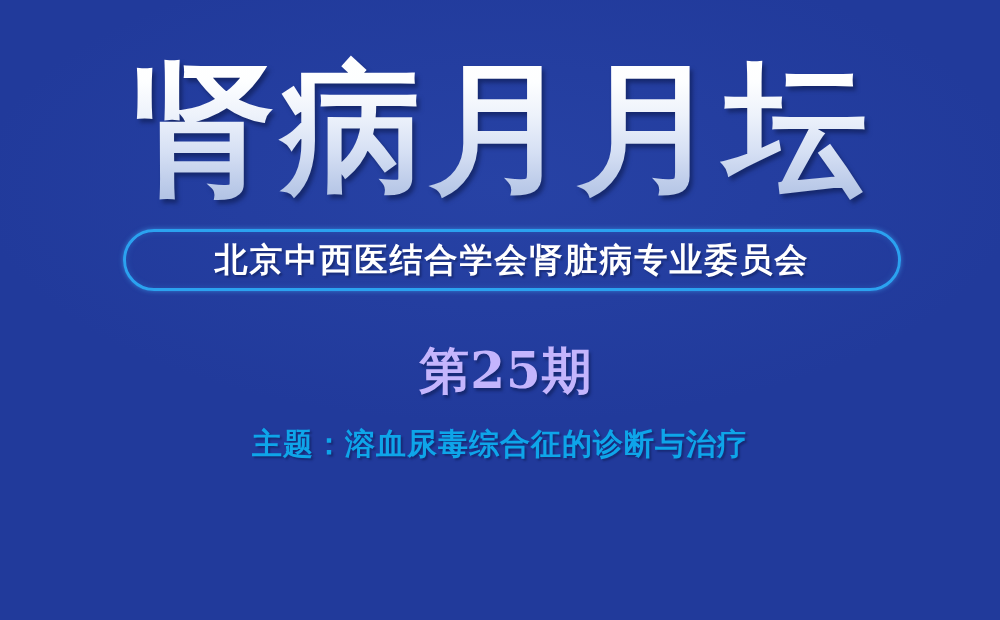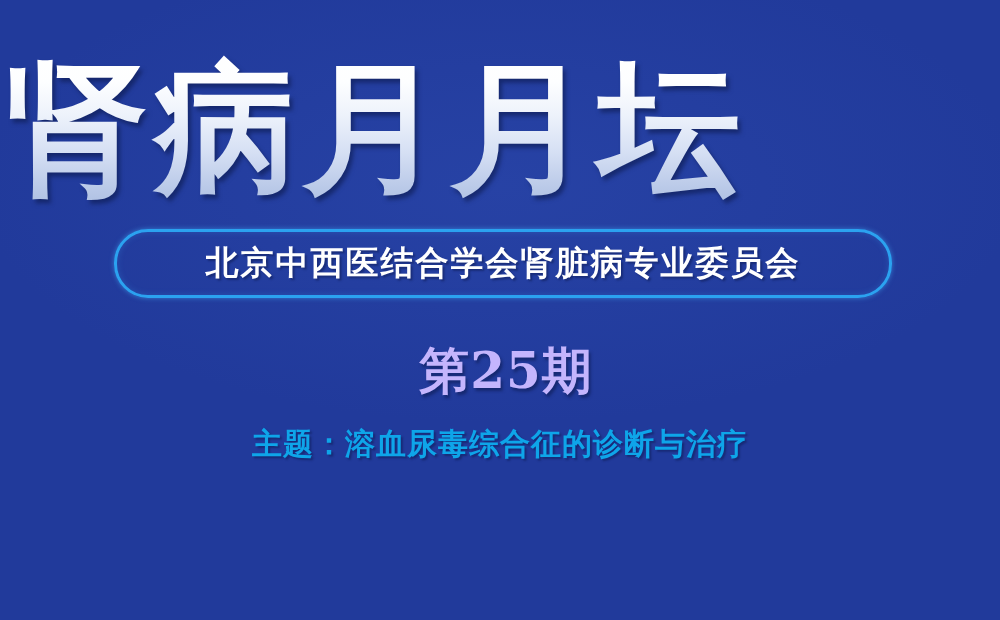--- a/index.html
+++ b/index.html
@@ -37,21 +37,21 @@
     width: 100%;
     height: 100%;
   }
 
   
   .title-wrap {
     position: absolute;
     top: 52px;
     left: 0;
     width: 1000px;
-    text-align: left;
+    text-align: center;
   }
   .main-title {
     display: inline-block;
     font-family: "DejaVu Serif", "Liberation Serif", serif;
     font-weight: 700;
     font-size: 142px;
     line-height: 1.06;
     letter-spacing: 6px;
     margin: 0;
     padding: 0 0 0 6px;
@@ -66,23 +66,23 @@
     background-clip: text;
     color: transparent;
     -webkit-text-fill-color: transparent;
     filter: drop-shadow(3px 4px 2px rgba(10,22,70,0.55));
   }
 
   
   .pill {
     position: absolute;
     top: 229px;
-    left: 114px;
+    left: 123px;
     width: 778px;
-    height: 69px;
+    height: 62px;
     box-sizing: border-box;
     border: 3px solid #2BA2F0;
     border-radius: 34px;
     box-shadow:
       0 0 5px rgba(70,180,255,0.55),
       inset 0 0 6px rgba(60,150,235,0.28);
     display: flex;
     align-items: center;
     justify-content: center;
     text-align: center;

